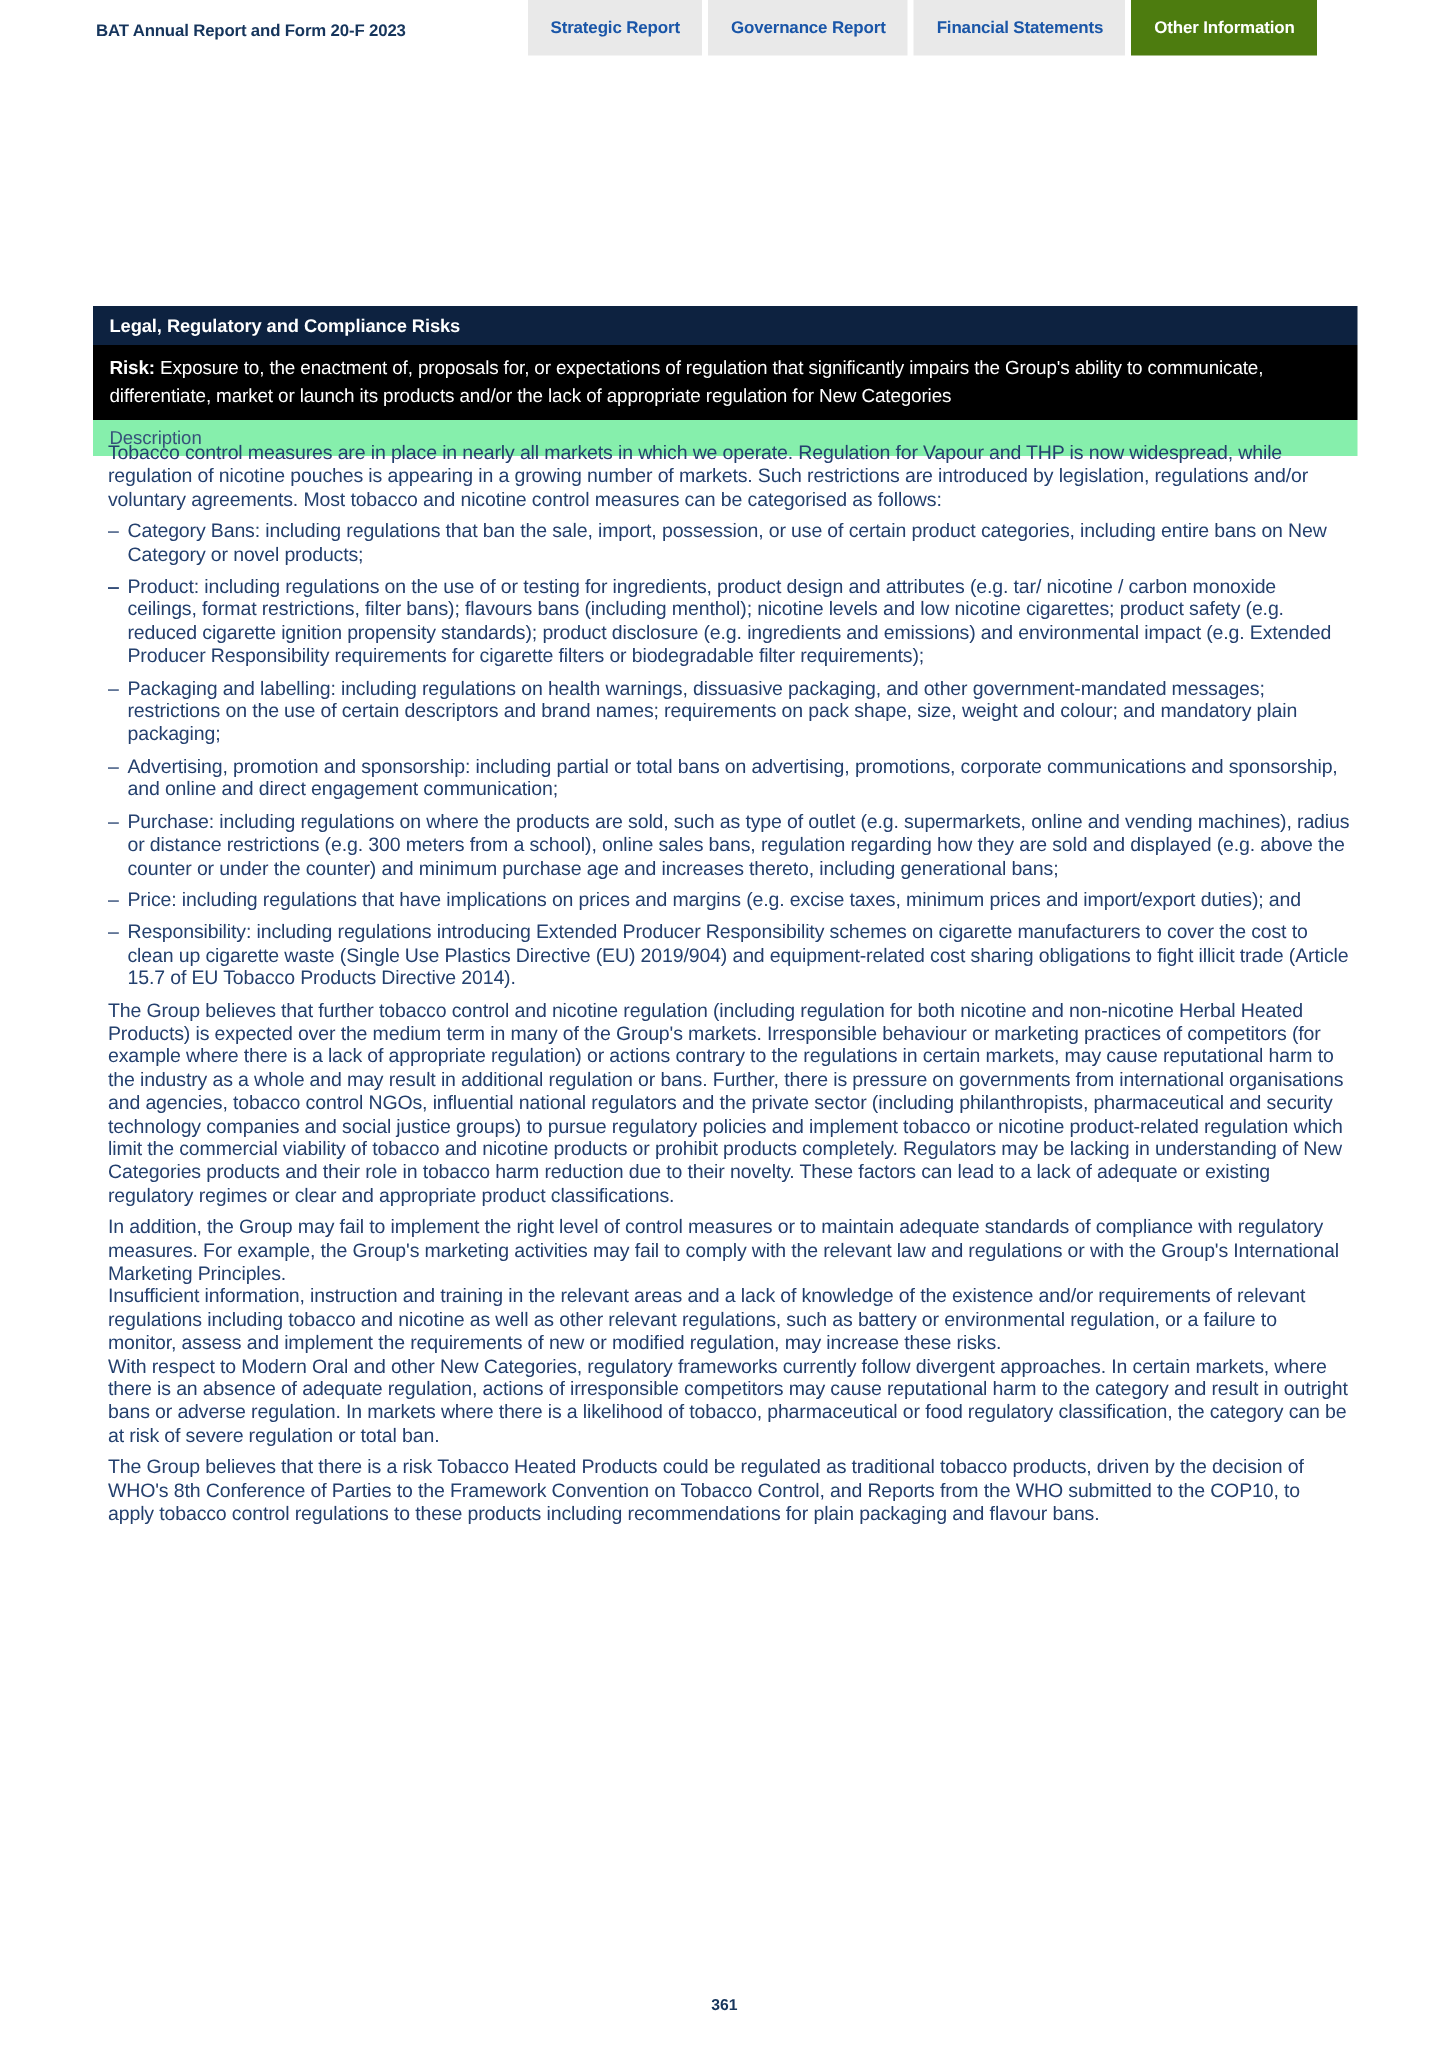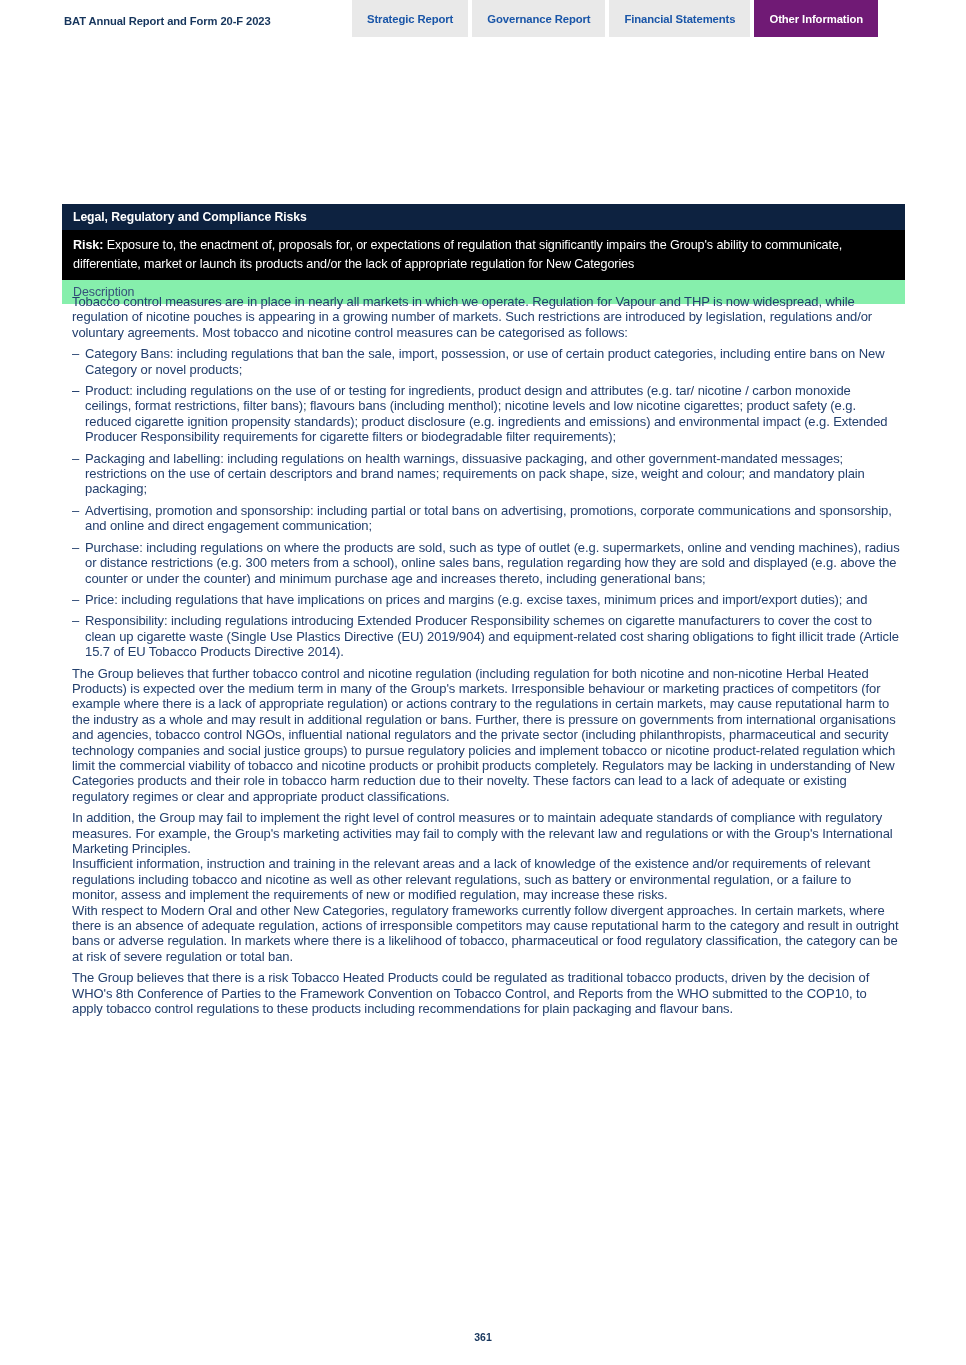--- a/index.html
+++ b/index.html
@@ -55,21 +55,21 @@
     padding: 0 15px;
     margin-right: 4px;
     white-space: nowrap;
     text-align: center;
   }
   .tab.inactive {
     background: #e9e9e9;
     color: #1a56a8;
   }
   .tab.active {
-    background: #701a75;
+    background: #4d7c0f;
     color: #ffffff;
     margin-right: 0;
   }
 
   
   .risk-block {
     position: absolute;
     left: 62px;
     top: 204px;
     width: 843px;

